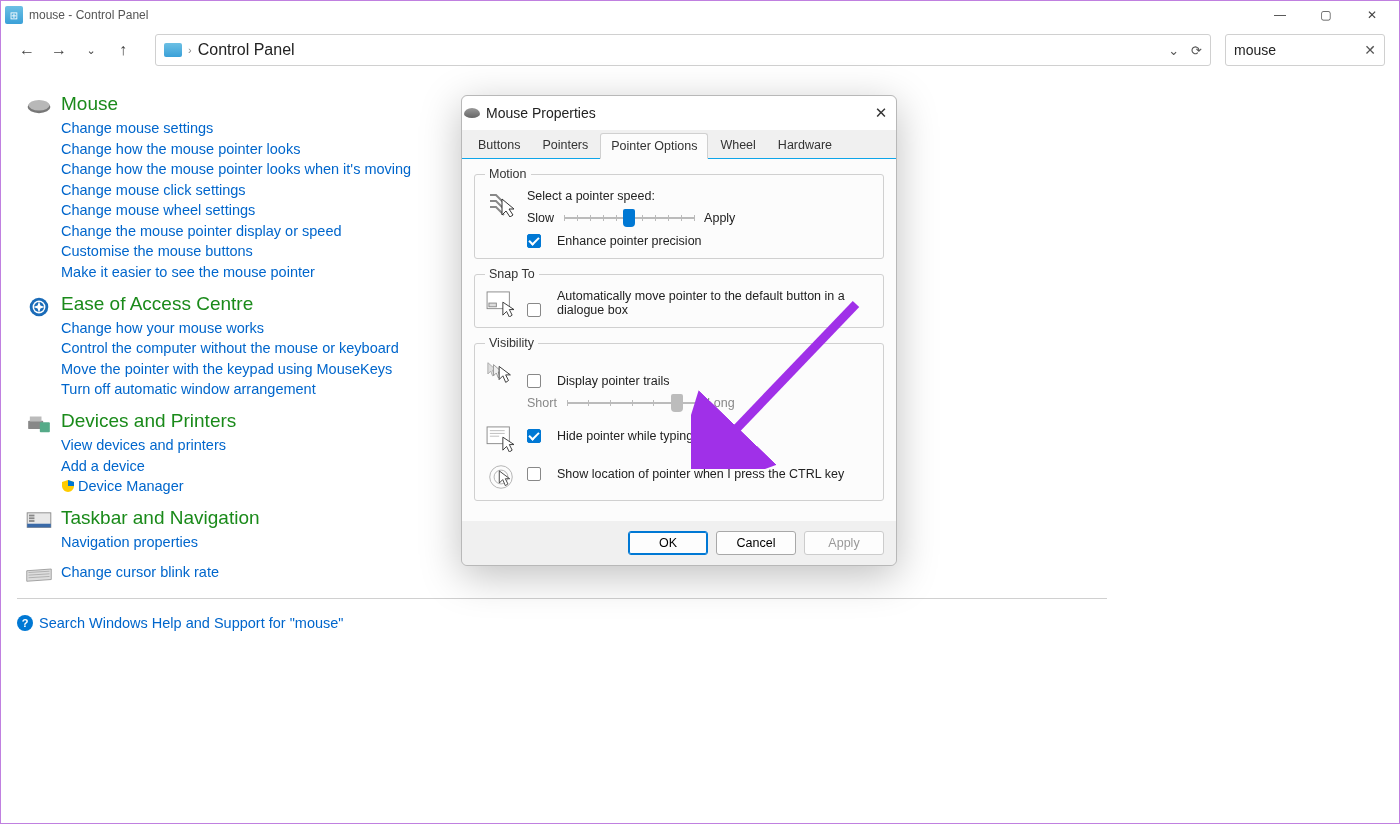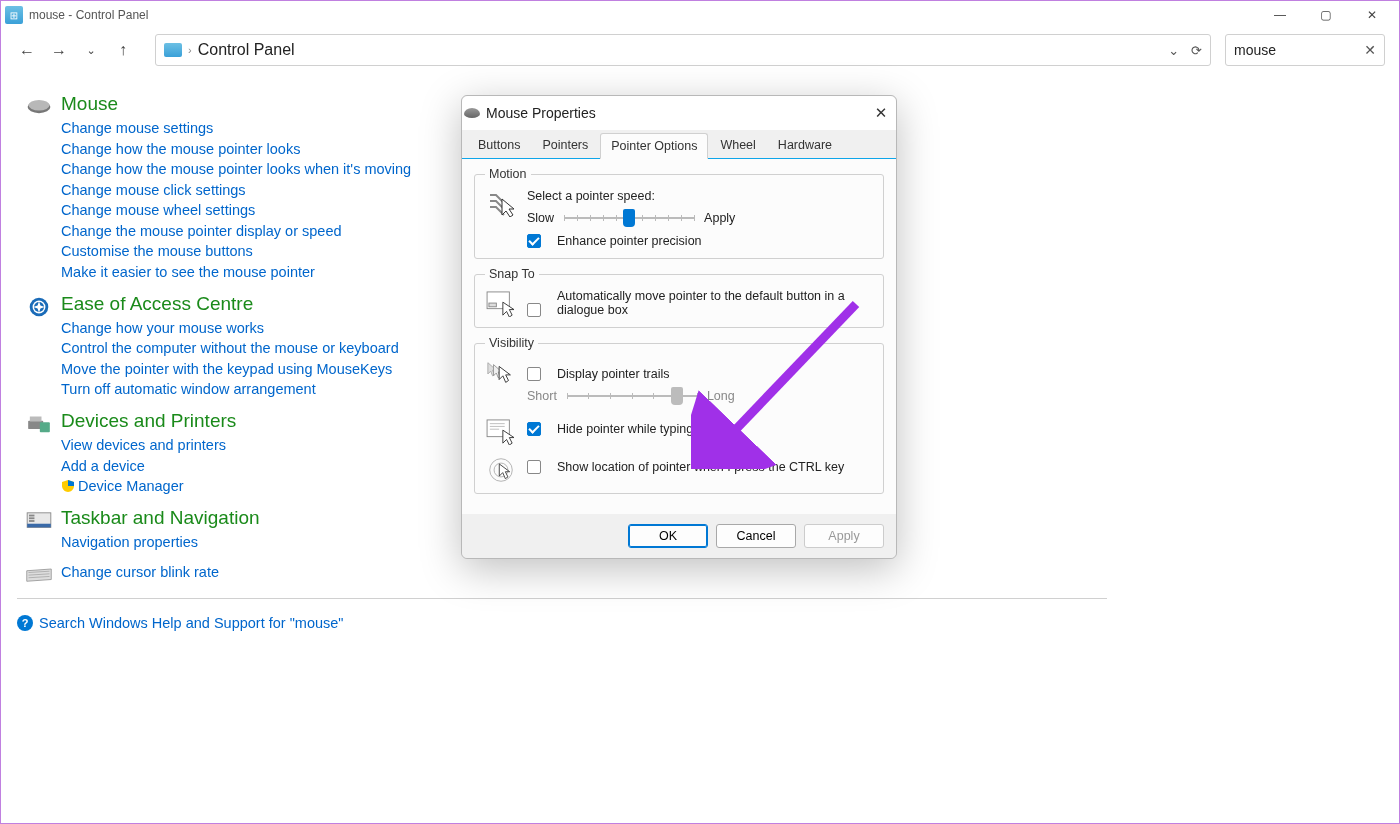--- a/index.html
+++ b/index.html
@@ -279,21 +279,21 @@
 
       <div class="fs-row">
         <div class="fs-icon">
           <svg viewBox="0 0 32 26">
               <path d="M2 2 L2 14 L5 11 L7 16 L9 15 L7 10 L11 10 Z" fill="#ddd" stroke="#aaa"></path>
               <path d="M8 4 L8 16 L11 13 L13 18 L15 17 L13 12 L17 12 Z" fill="#eee" stroke="#999"></path>
               <path d="M14 6 L14 20 L18 16 L21 23 L24 21 L21 15 L26 15 Z" fill="#fff" stroke="#333"></path>
             </svg>
         </div>
         <div class="fs-content">
-          <div class="cb-row" style="margin-top:8px;">
+          <div class="cb-row" style="margin-top:15px;">
             <div class="cb"></div>
             <span>Display pointer trails</span>
           </div>
           <div class="slider-row dim">
             <span>Short</span>
             <div class="slider-track">
               <div class="slider-line"></div>
               <div class="slider-tick" style="left:0%"></div>
                 <div class="slider-tick" style="left:16%"></div>
                 <div class="slider-tick" style="left:33%"></div>

